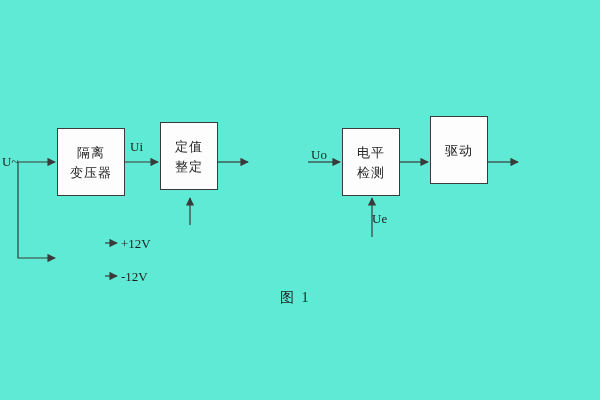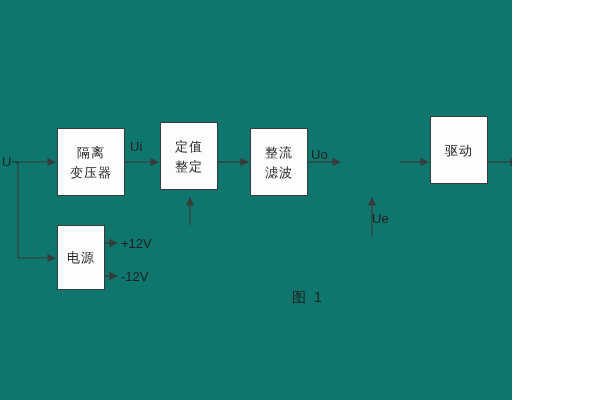--- a/index.html
+++ b/index.html
@@ -2,23 +2,24 @@
 <html><head>
 <meta charset="utf-8">
 <style>
   html,body{margin:0;padding:0;}
   body{
     font-family:"Liberation Sans","DejaVu Sans",sans-serif;
     background:#ffffff;
   }
   .stage{
     position:relative;
-    width:512px;height:400px;
-    background:#0f766e;
+    width:600px;height:400px;
+    background:#5eead4;
     overflow:hidden;
+    font-family:Liberation Serif, serif;
   }
   .wires{
     position:absolute;inset:0;
     width:600px;height:400px;
     pointer-events:none;
   }
   .box{
     position:absolute;
     box-sizing:border-box;
     border:1px solid #3a3a3a;
@@ -38,21 +39,20 @@
     font-size:13px;
     color:#1e1e1e;
     white-space:nowrap;
     line-height:1;
   }
   .caption{
     position:absolute;
     font-size:14px;
     color:#1e1e1e;
     letter-spacing:2px;
-    margin-left:12px;
   }
 </style>
 </head>
 <body>
 
 <div class="stage">
 
   <svg class="wires" viewBox="0 0 600 400" xmlns="http://www.w3.org/2000/svg">
     <defs>
       <marker id="arr" viewBox="0 0 10 10" refX="9" refY="5" markerWidth="7" markerHeight="7" orient="auto-start-reverse">
@@ -83,34 +83,31 @@
   <div class="box" style="left:57px;top:128px;width:68px;height:68px">
     <span>隔离</span>
     <span>变压器</span>
   </div>
 
   <div class="box" style="left:160px;top:122px;width:58px;height:68px">
     <span>定值</span>
     <span>整定</span>
   </div>
 
-  <div class="box" style="left:250px;top:128px;width:58px;height:68px">
-    <span>整流</span>
-    <span>滤波</span>
+
+  <div class="box" style="left:342px;top:128px;width:58px;height:68px">
+    <span>电平</span>
+    <span>检测</span>
   </div>
-
 
   <div class="box" style="left:430px;top:116px;width:58px;height:68px">
     <span>驱动</span>
   </div>
 
 
-  <div class="box" style="left:57px;top:225px;width:48px;height:65px">
-    <span>电源</span>
-  </div>
 
 
 
   <div class="lbl" style="left:2px;top:155px">U~</div>
   <div class="lbl" style="left:130px;top:140px">Ui</div>
   <div class="lbl" style="left:311px;top:148px">Uo</div>
   <div class="lbl" style="left:372px;top:212px">Ue</div>
   <div class="lbl" style="left:121px;top:237px">+12V</div>
   <div class="lbl" style="left:121px;top:270px">-12V</div>
 

